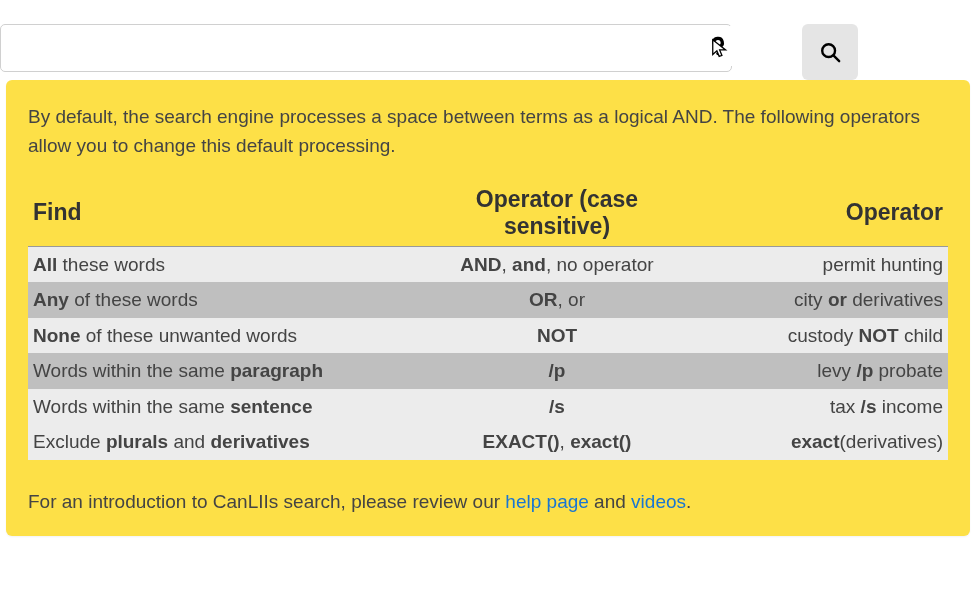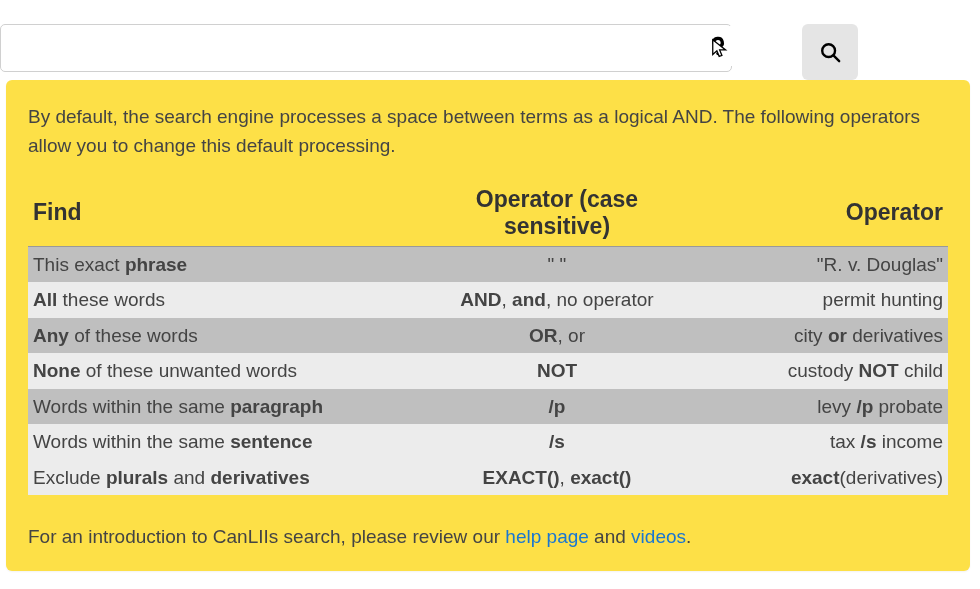--- a/index.html
+++ b/index.html
@@ -167,25 +167,20 @@
         <col class="c-ex">
     </colgroup>
     <thead>
       <tr>
         <th>Find</th>
         <th class="op-head">Operator (case sensitive)</th>
         <th class="ex-head">Operator</th>
       </tr>
     </thead>
     <tbody>
-        <tr class="shade">
-          <td class="find-cell"><span>This exact </span><span class="b">phrase</span></td>
-          <td class="op-cell"><span>" "</span></td>
-          <td class="ex-cell"><span>"R. v. Douglas"</span></td>
-        </tr>
         <tr class="plain">
           <td class="find-cell"><span class="b">All</span><span> these words</span></td>
           <td class="op-cell"><span class="b">AND</span><span>, </span><span class="b">and</span><span>, no operator</span></td>
           <td class="ex-cell"><span>permit hunting</span></td>
         </tr>
         <tr class="shade">
           <td class="find-cell"><span class="b">Any</span><span> of these words</span></td>
           <td class="op-cell"><span class="b">OR</span><span>, or</span></td>
           <td class="ex-cell"><span>city </span><span class="b">or</span><span> derivatives</span></td>
         </tr>

